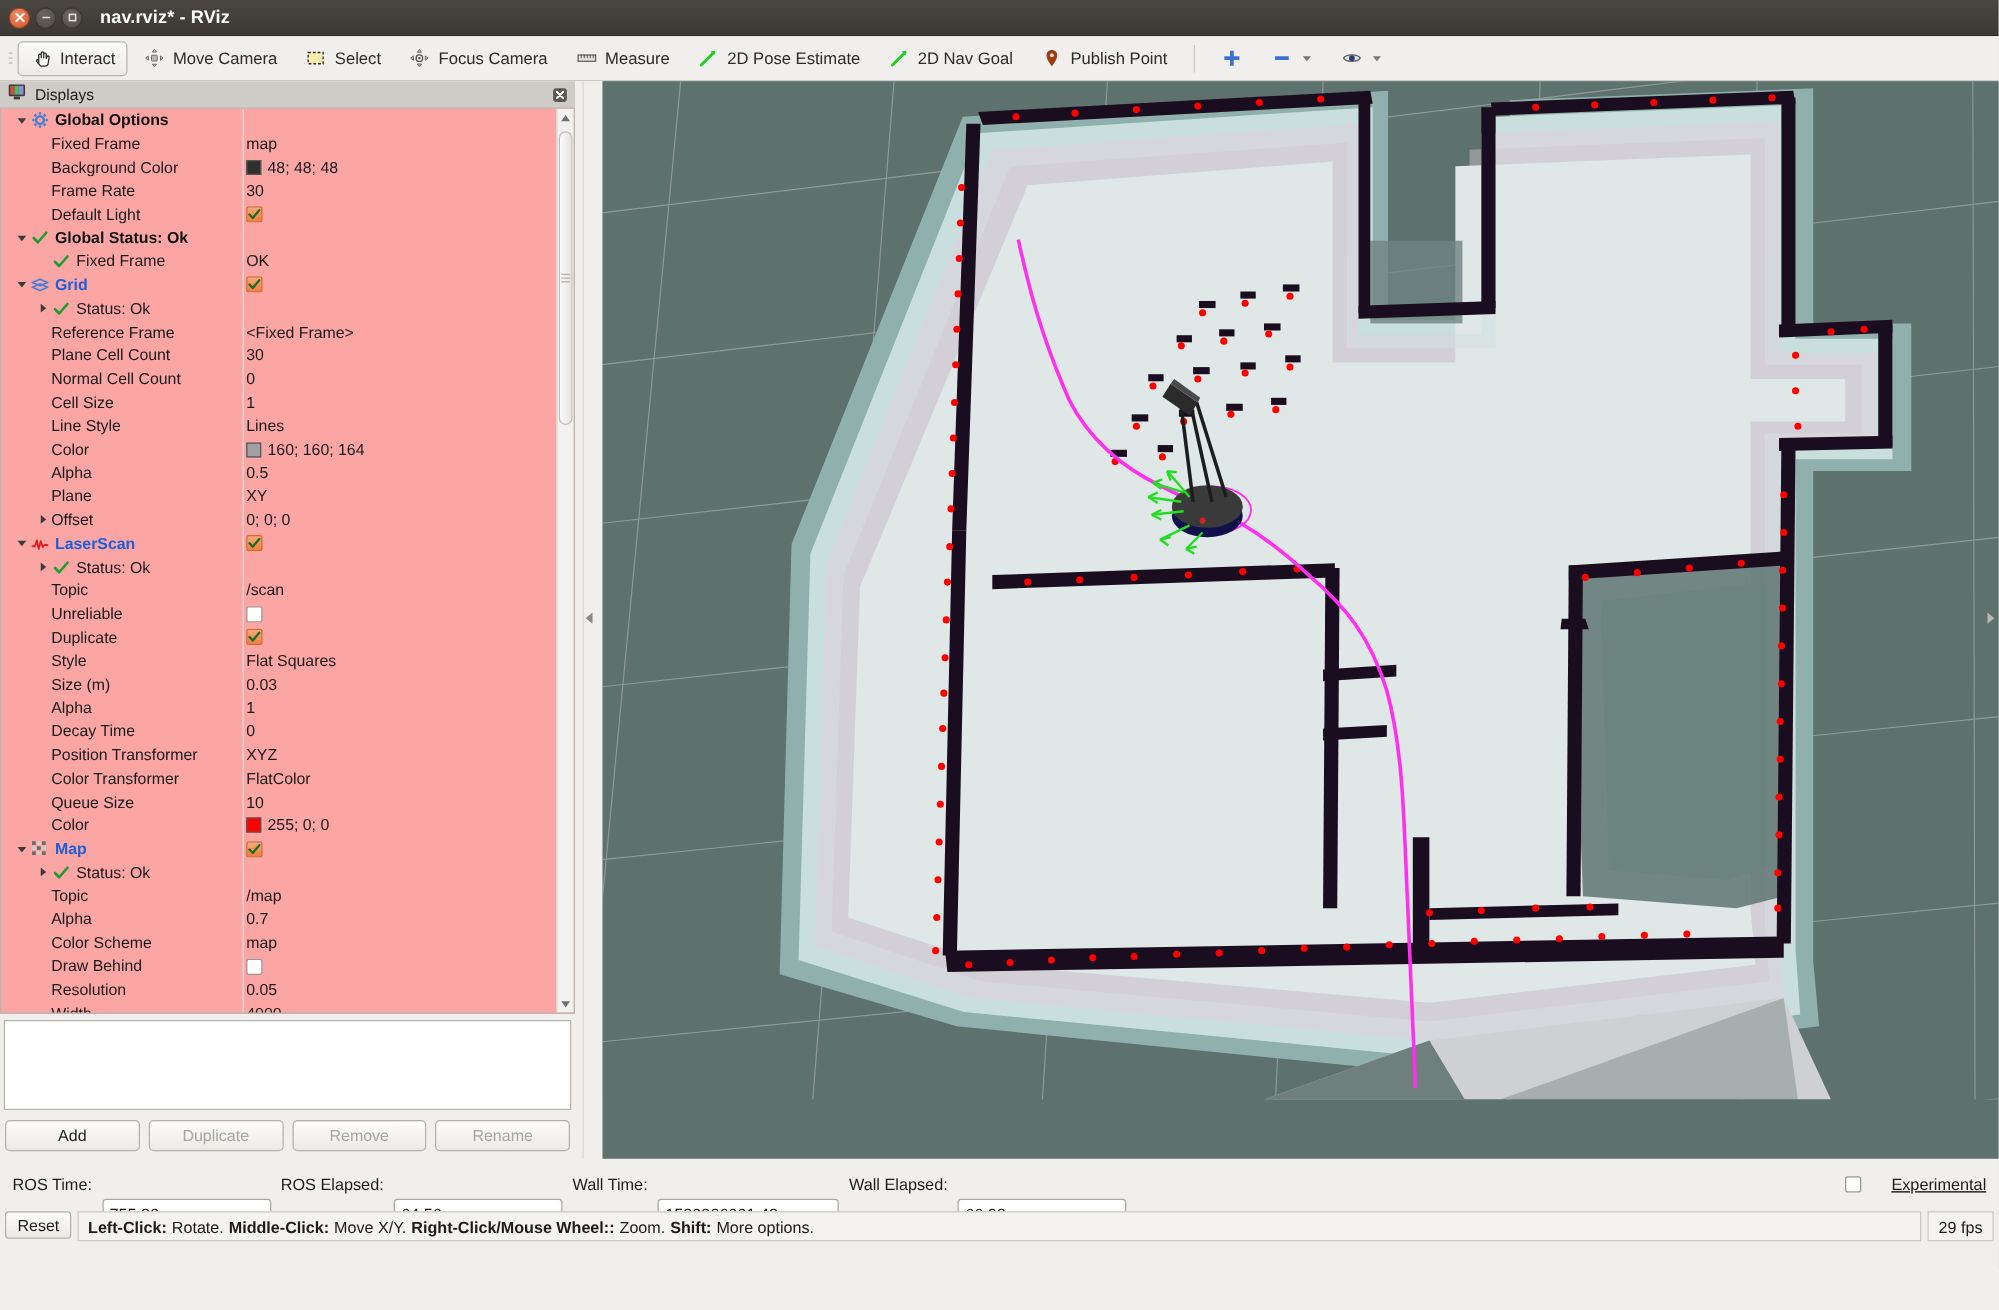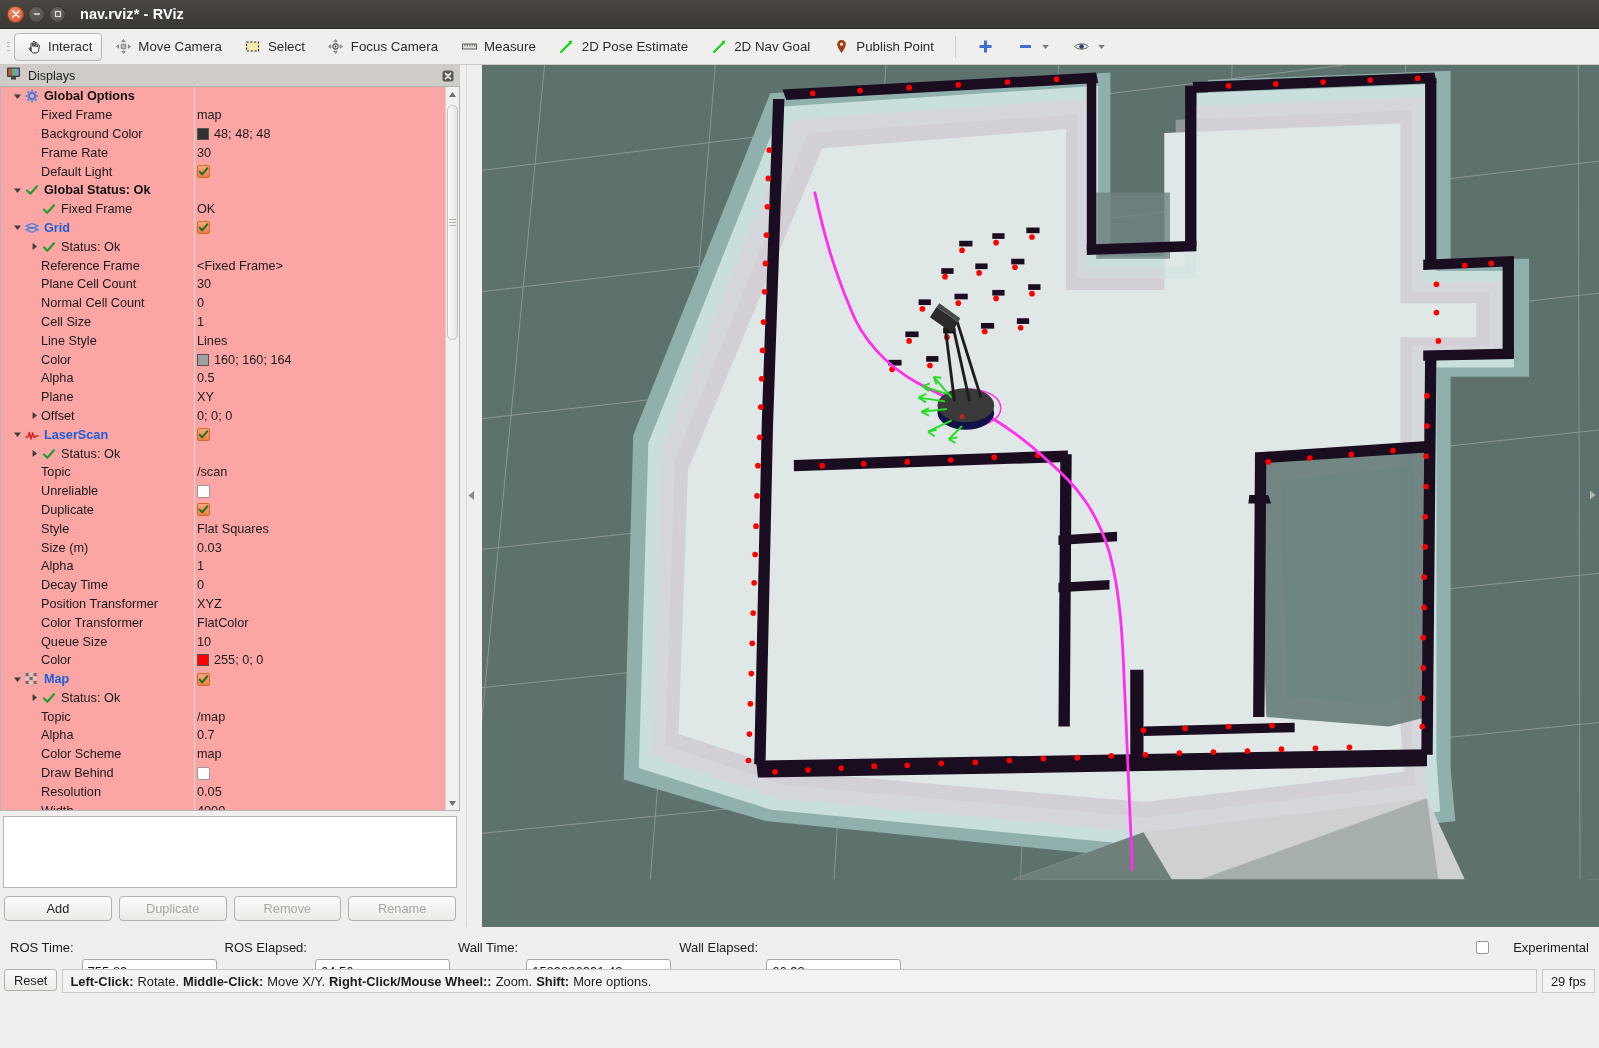--- a/index.html
+++ b/index.html
@@ -119,21 +119,21 @@
   #time-header .ttitle { font-size:12.8px; color:#161616; margin-left:7px; }
   #time-header .closebox { margin-left:auto; width:13px; height:13px; display:flex;align-items:center;justify-content:center;}
   #time-row { height:40px; display:flex; align-items:center; padding:4px 10px; gap:8px; }
   #time-row .tlabel { font-size:13px; color:#1b1b1b; white-space:nowrap; }
   #time-row input {
     height:24px; border:1px solid #aba7a3; border-radius:3px; background:#fff;
     font-family:"Liberation Sans", sans-serif; font-size:13px; color:#111; padding:0 5px;margin-top:48px;
   }
   .tfield-sm { width:135px; }
   .tfield-lg { width:145px; }
-  #exp-wrap { margin-left:auto; display:flex; align-items:center; gap:24px; }
+  #exp-wrap { margin-left:auto; display:flex; align-items:center; gap:24px;text-decoration:underline; }
   #exp-wrap .chk2 { width:13px;height:13px;border:1px solid #9b9894;border-radius:2px;background:#fff;}
   
   #statusbar { height:28px; display:flex; align-items:flex-start; padding:2px 4px; gap:5px; background:#f0efed;}
   #reset-btn {
     height:22px; padding:0 9px; font-size:12.8px; border:1px solid #b4b0ab; border-radius:3px;
     background:linear-gradient(#fcfcfb,#eceae6); color:#1b1b1b; display:flex;align-items:center;
   }
   #status-msg {
     flex:1; height:24px; border:1px solid #cbc8c4; background:#f4f3f1;
     display:flex; align-items:center; padding:0 7px; font-size:12.9px; color:#1b1b1b; gap:4px;

